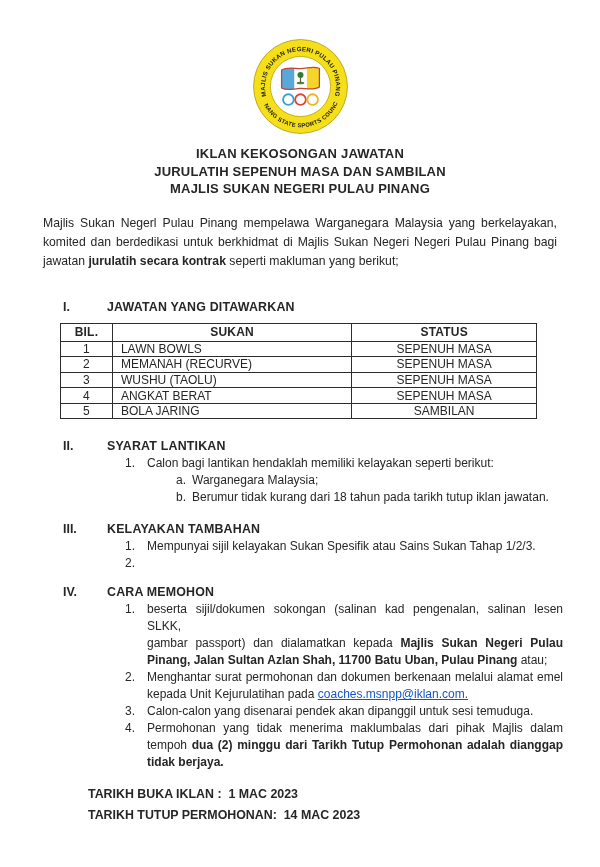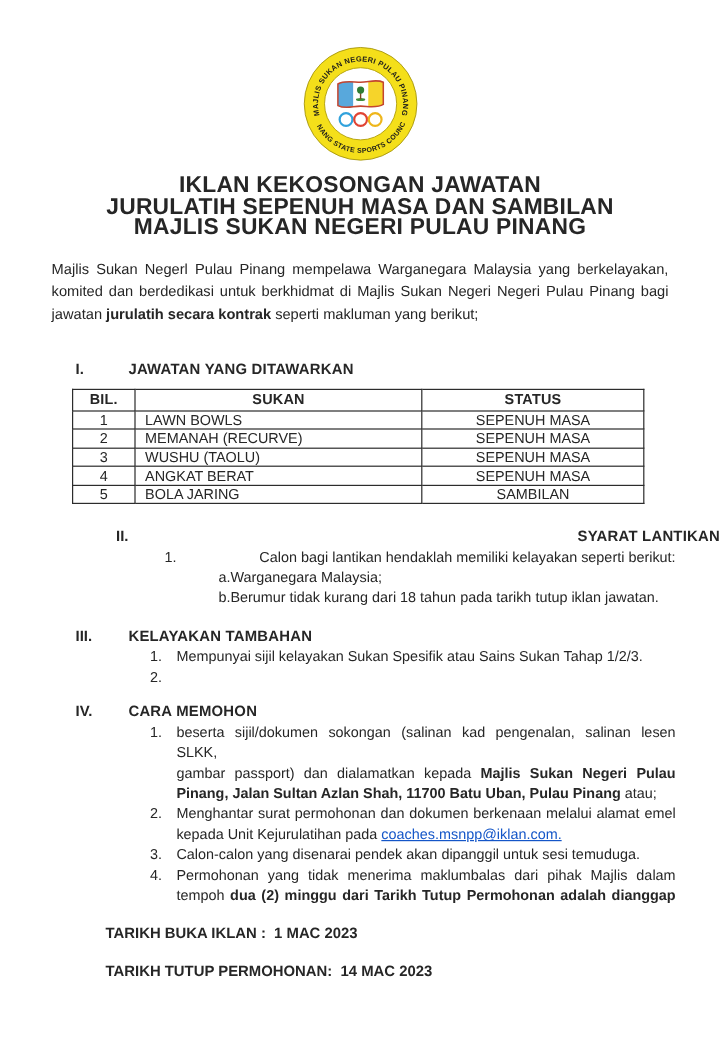--- a/index.html
+++ b/index.html
@@ -8,34 +8,34 @@
     width:600px; height:867px; overflow:hidden;
     font-family:"Liberation Sans", sans-serif;
     color:#262626; background:#ffffff;
   }
   .page { position:relative; width:600px; height:867px; background:#fff; }
 
   .logo-wrap { padding-top:38px; text-align:center; }
   .logo { width:97px; height:97px; }
 
   .title { margin-top:6px; text-align:center; font-weight:700;
-           font-size:19px; line-height:17.5px; letter-spacing:.2px; }
+           font-size:13px; line-height:17.5px; letter-spacing:.2px; }
 
   .intro { margin:16px 43px 0 43px; font-size:12.2px; line-height:19px; }
   .stretch { text-align:justify; text-align-last:justify; }
   .nw { white-space:nowrap; }
 
   .sections { margin-left:63px; }
   .section { display:flex; }
   .sec-num  { width:44px; flex:none; font-weight:700; font-size:12.4px; line-height:17px; }
   .sec-body { flex:1; }
   .sec-head { font-weight:700; font-size:12.4px; line-height:17px; letter-spacing:.2px; }
 
   .sec1 { margin-top:28px; }
-  .sec2 { margin-top:19px;text-align:right; }
+  .sec2 { margin-top:19px; }
   .sec3 { margin-top:15px; }
   .sec4 { margin-top:12px; }
 
   table.jobs { border-collapse:collapse; margin-top:7px; margin-left:-47px; width:477px; }
   .jobs th, .jobs td { border:1.6px solid #2c2c2c; font-size:12px; }
   .jobs th { height:18px; font-weight:700; text-align:center; letter-spacing:.2px; }
   .jobs td { height:15.6px; line-height:14px; }
   .jobs td.c { text-align:center; }
   .jobs td.l { text-align:left; padding-left:8px;margin-top:26px; }
   .col-bil { width:52px; } .col-sukan { width:240px; } .col-status { width:185px; }
@@ -45,21 +45,21 @@
   .li-text { width:416px; flex:none; }
 
   .sub { display:flex; margin-left:29px; }
   .sub-letter { width:16px; flex:none; }
 
   .link { color:#1456C8; text-decoration:underline; }
 
   .footer-line { margin-left:88px; font-weight:700; font-size:12.4px;
                  line-height:17px; white-space:pre-wrap; }
   .f1 { margin-top:15px; }
-  .f2 { margin-top:14px; }
+  .f2 { margin-top:4px; }
 </style>
 </head>
 <body>
 
 <div class="page">
 
   <div class="logo-wrap">
     <svg class="logo" viewBox="0 0 100 100" aria-hidden="true">
       <defs>
         <path id="arcTop" d="M 14.7 59.4 A 36.5 36.5 0 1 1 85.3 59.4"></path>
@@ -210,20 +210,21 @@
         <div class="li">
           <div class="li-num">3.</div>
           <div class="li-text nw">Calon-calon yang disenarai pendek akan dipanggil untuk sesi temuduga.</div>
         </div>
 
         <div class="li">
           <div class="li-num">4.</div>
           <div class="li-text">
             <div class="stretch">Permohonan yang tidak menerima maklumbalas dari pihak Majlis dalam</div>
             <div class="stretch"><span>tempoh </span><strong>dua (2) minggu dari Tarikh Tutup Permohonan adalah dianggap</strong></div>
+            <div class="nw"><strong>tidak berjaya.</strong></div>
           </div>
         </div>
 
       </div>
     </div>
 
   </div>
 
   <div class="footer-line f1">TARIKH BUKA IKLAN :  1 MAC 2023</div>
   <div class="footer-line f2">TARIKH TUTUP PERMOHONAN:  14 MAC 2023</div>

